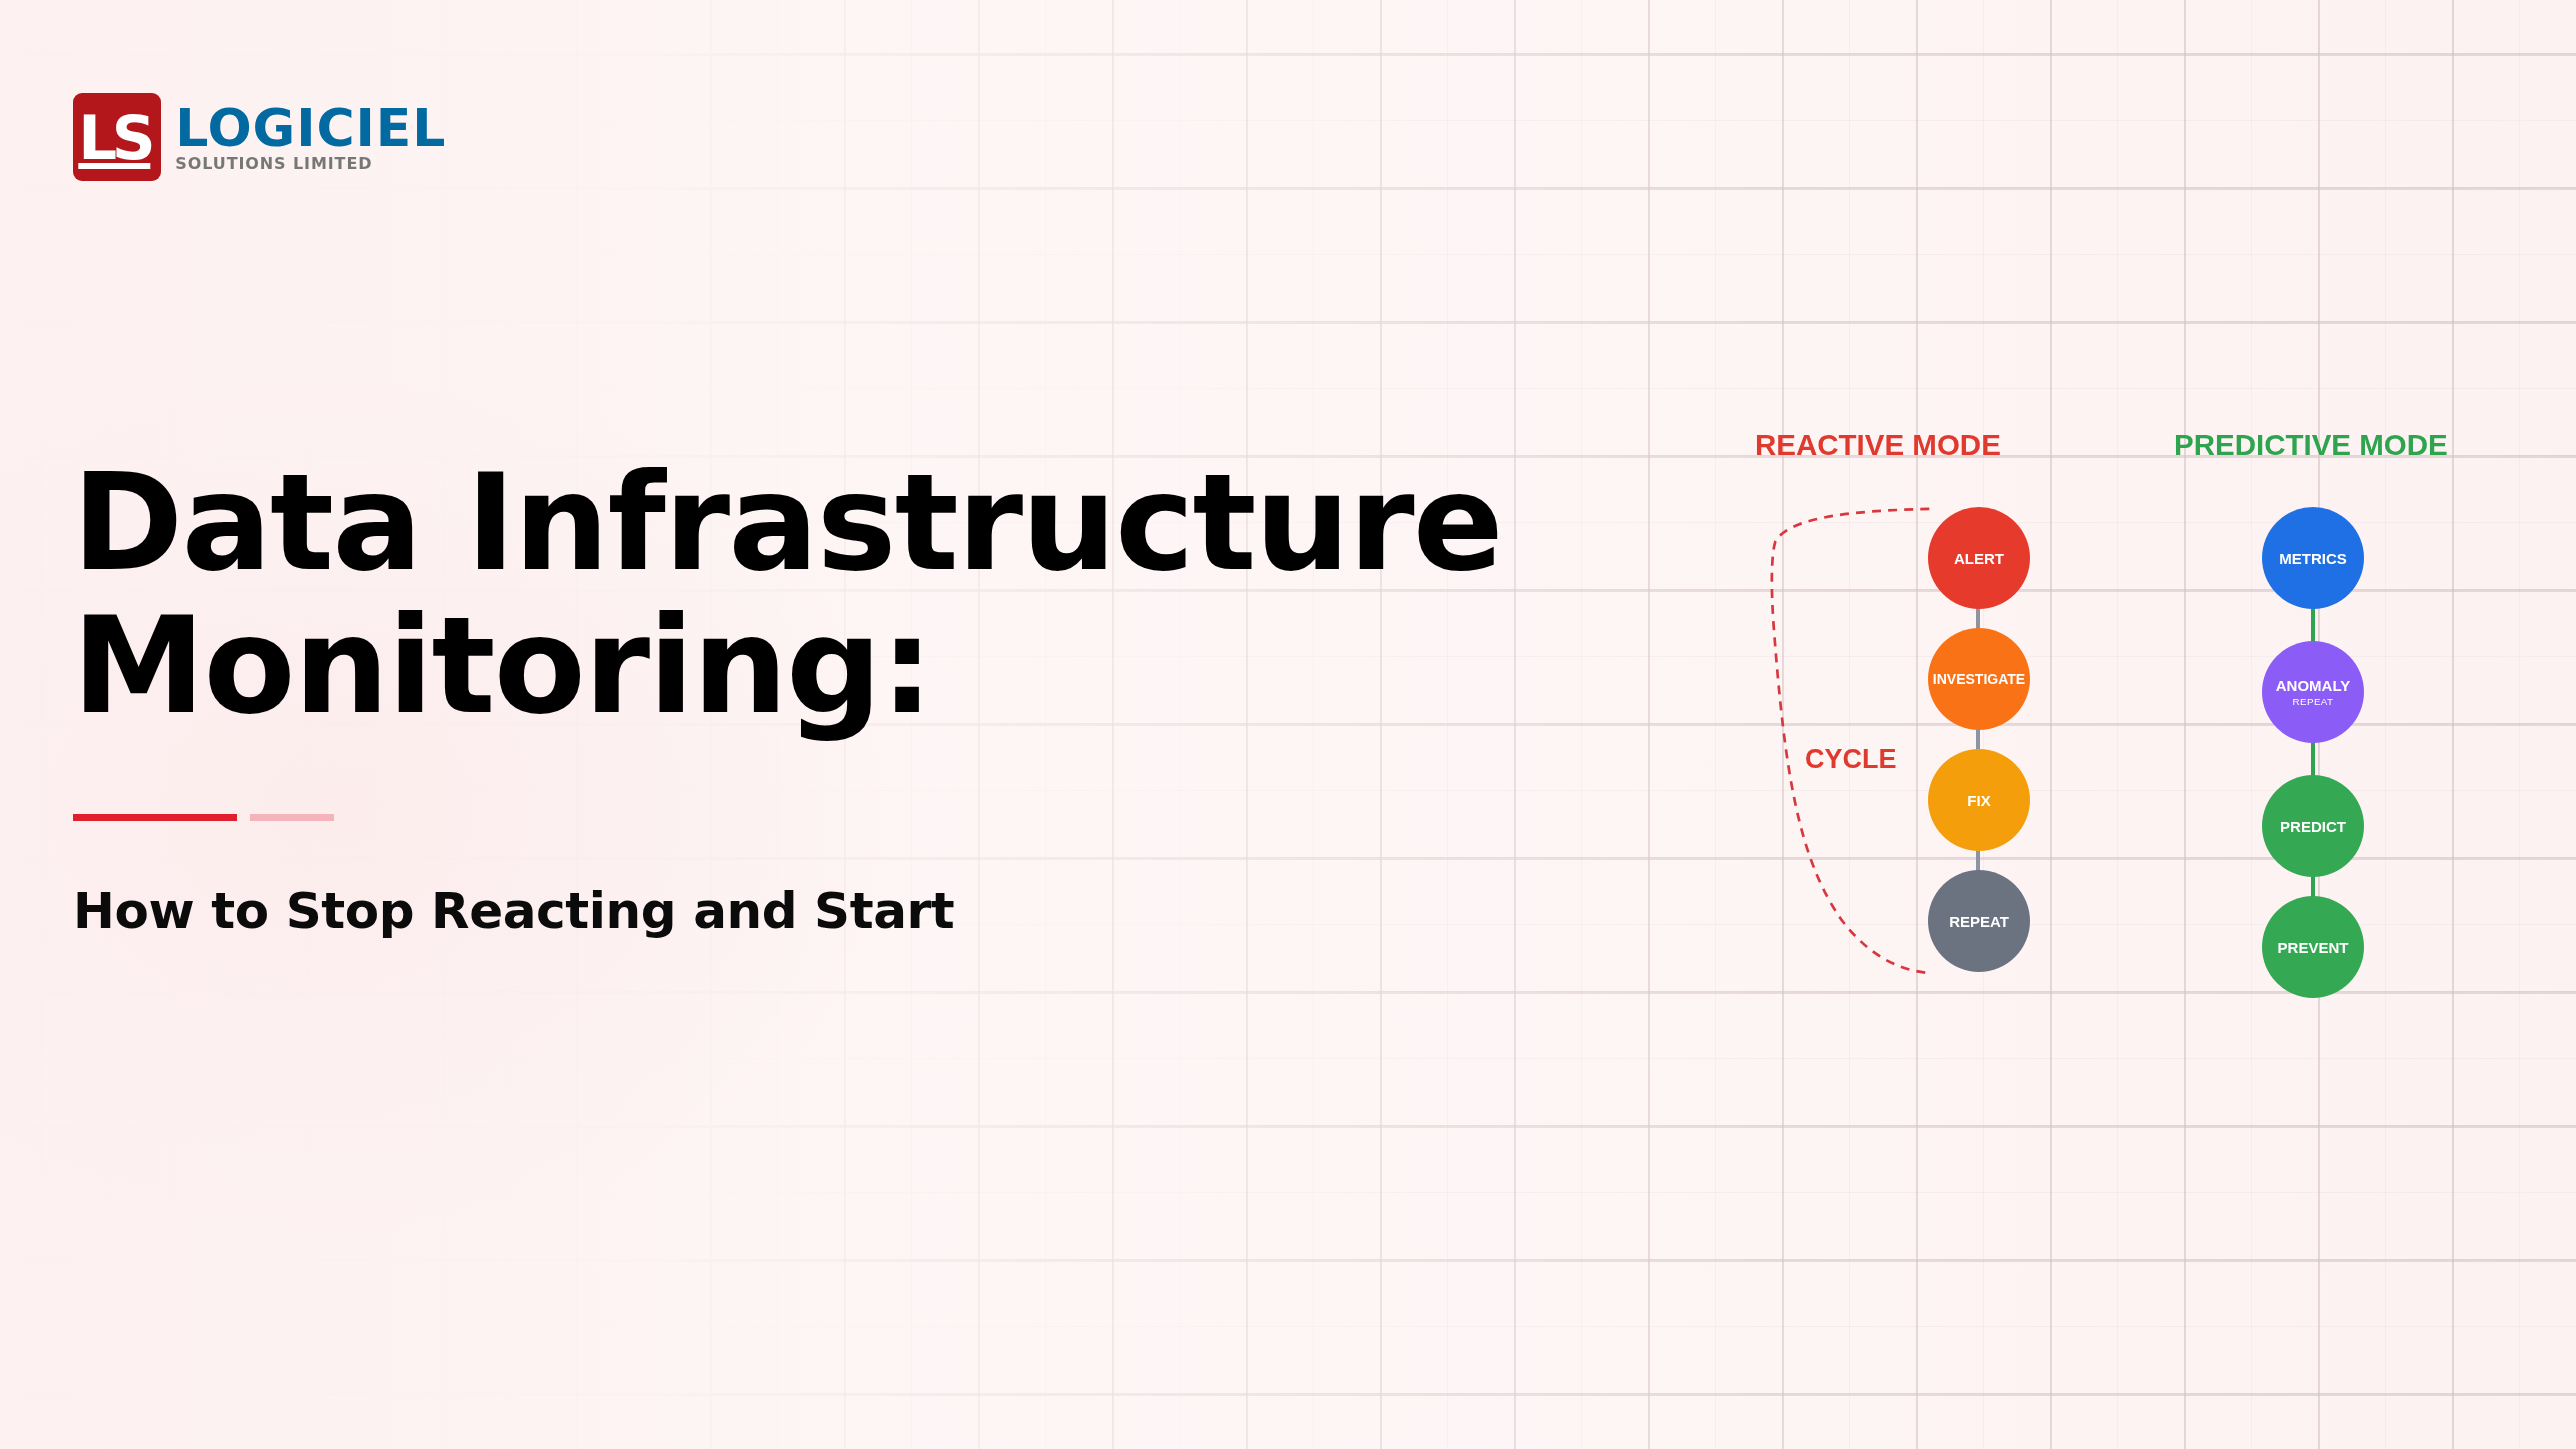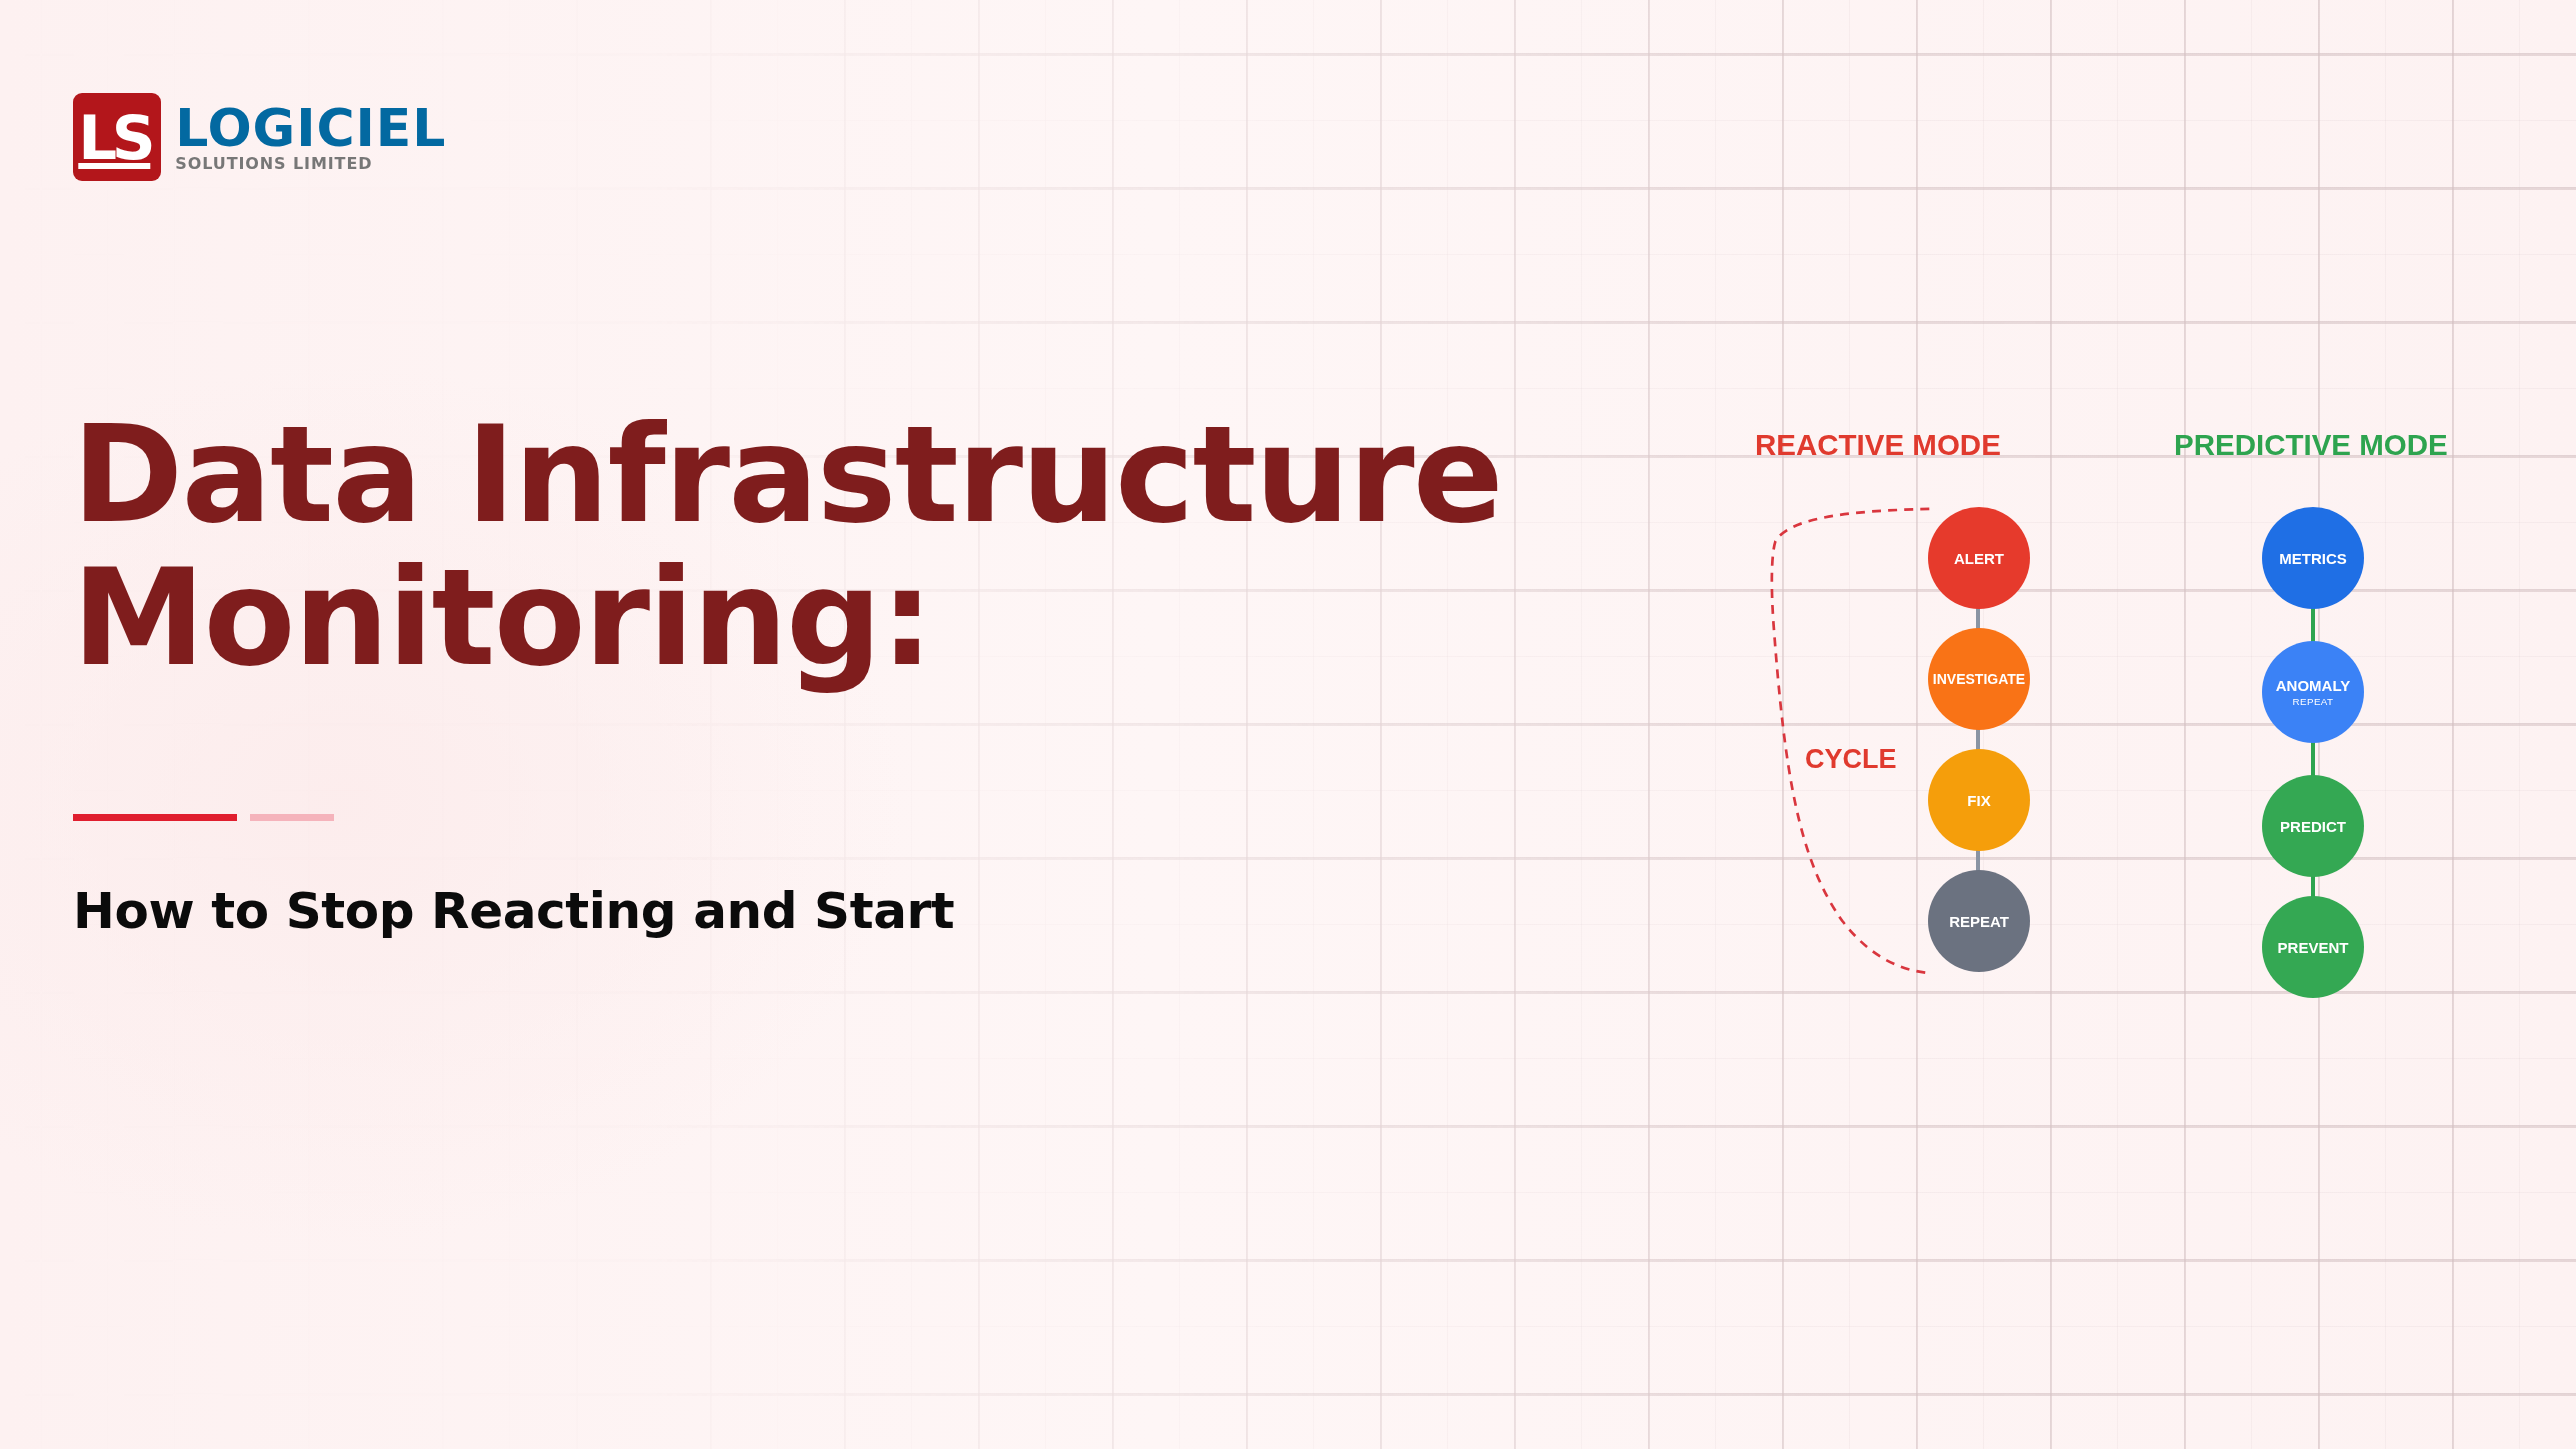--- a/index.html
+++ b/index.html
@@ -40,23 +40,23 @@
     font-family: "DejaVu Sans", sans-serif; font-weight: bold; font-size: 52px;
     color: #0369a1; line-height: 52px; letter-spacing: 0.9px;
   }
   .logo-sub {
     font-family: "DejaVu Sans", sans-serif; font-weight: bold; font-size: 16px;
     color: #777; letter-spacing: 0.9px; margin-top: 0;
   }
 
   
   .title {
-    position: absolute; left: 72px; top: 404px; margin: 0;
+    position: absolute; left: 72px; top: 452px; margin: 0;
     font-family: "DejaVu Sans", sans-serif; font-weight: bold;
-    font-size: 134px; line-height: 143px; color: #7f1d1d; letter-spacing: -1.8px;
+    font-size: 134px; line-height: 143px; color: #000000; letter-spacing: -1.8px;
   }
   .accent { position: absolute; top: 814px; height: 7.2px; }
   .accent-1 { left: 73px; width: 164px; background: #e01e2e; }
   .accent-2 { left: 250px; width: 84px; background: #f5b3bb; }
   .subtitle {
     position: absolute; left: 73px; top: 875px; margin: 0;
     font-family: "DejaVu Sans", sans-serif; font-weight: bold;
     font-size: 50px; line-height: 73px; color: #0b0b0b; letter-spacing: -0.4px;
   }
 
@@ -127,21 +127,21 @@
   <span>REPEAT</span>
 </div>
 
 <div class="mode-label mode-predictive">PREDICTIVE MODE</div>
 
 <div class="connector" style="left:2311px; top:608px; height:322px; background:#2ea44f;"></div>
 
 <div class="node" style="left:2262px; top:507px; background:#1f6fe5;">
   <span>METRICS</span>
 </div>
-<div class="node" style="left:2262px; top:641px; background:#3b82f6;">
+<div class="node" style="left:2262px; top:641px; background:#8b5cf6;">
   <span>ANOMALY</span>
   <span class="sub">REPEAT</span>
 </div>
 <div class="node" style="left:2262px; top:775px; background:#34a853;">
   <span>PREDICT</span>
 </div>
 <div class="node" style="left:2262px; top:896px; background:#34a853;">
   <span>PREVENT</span>
 </div>
 

